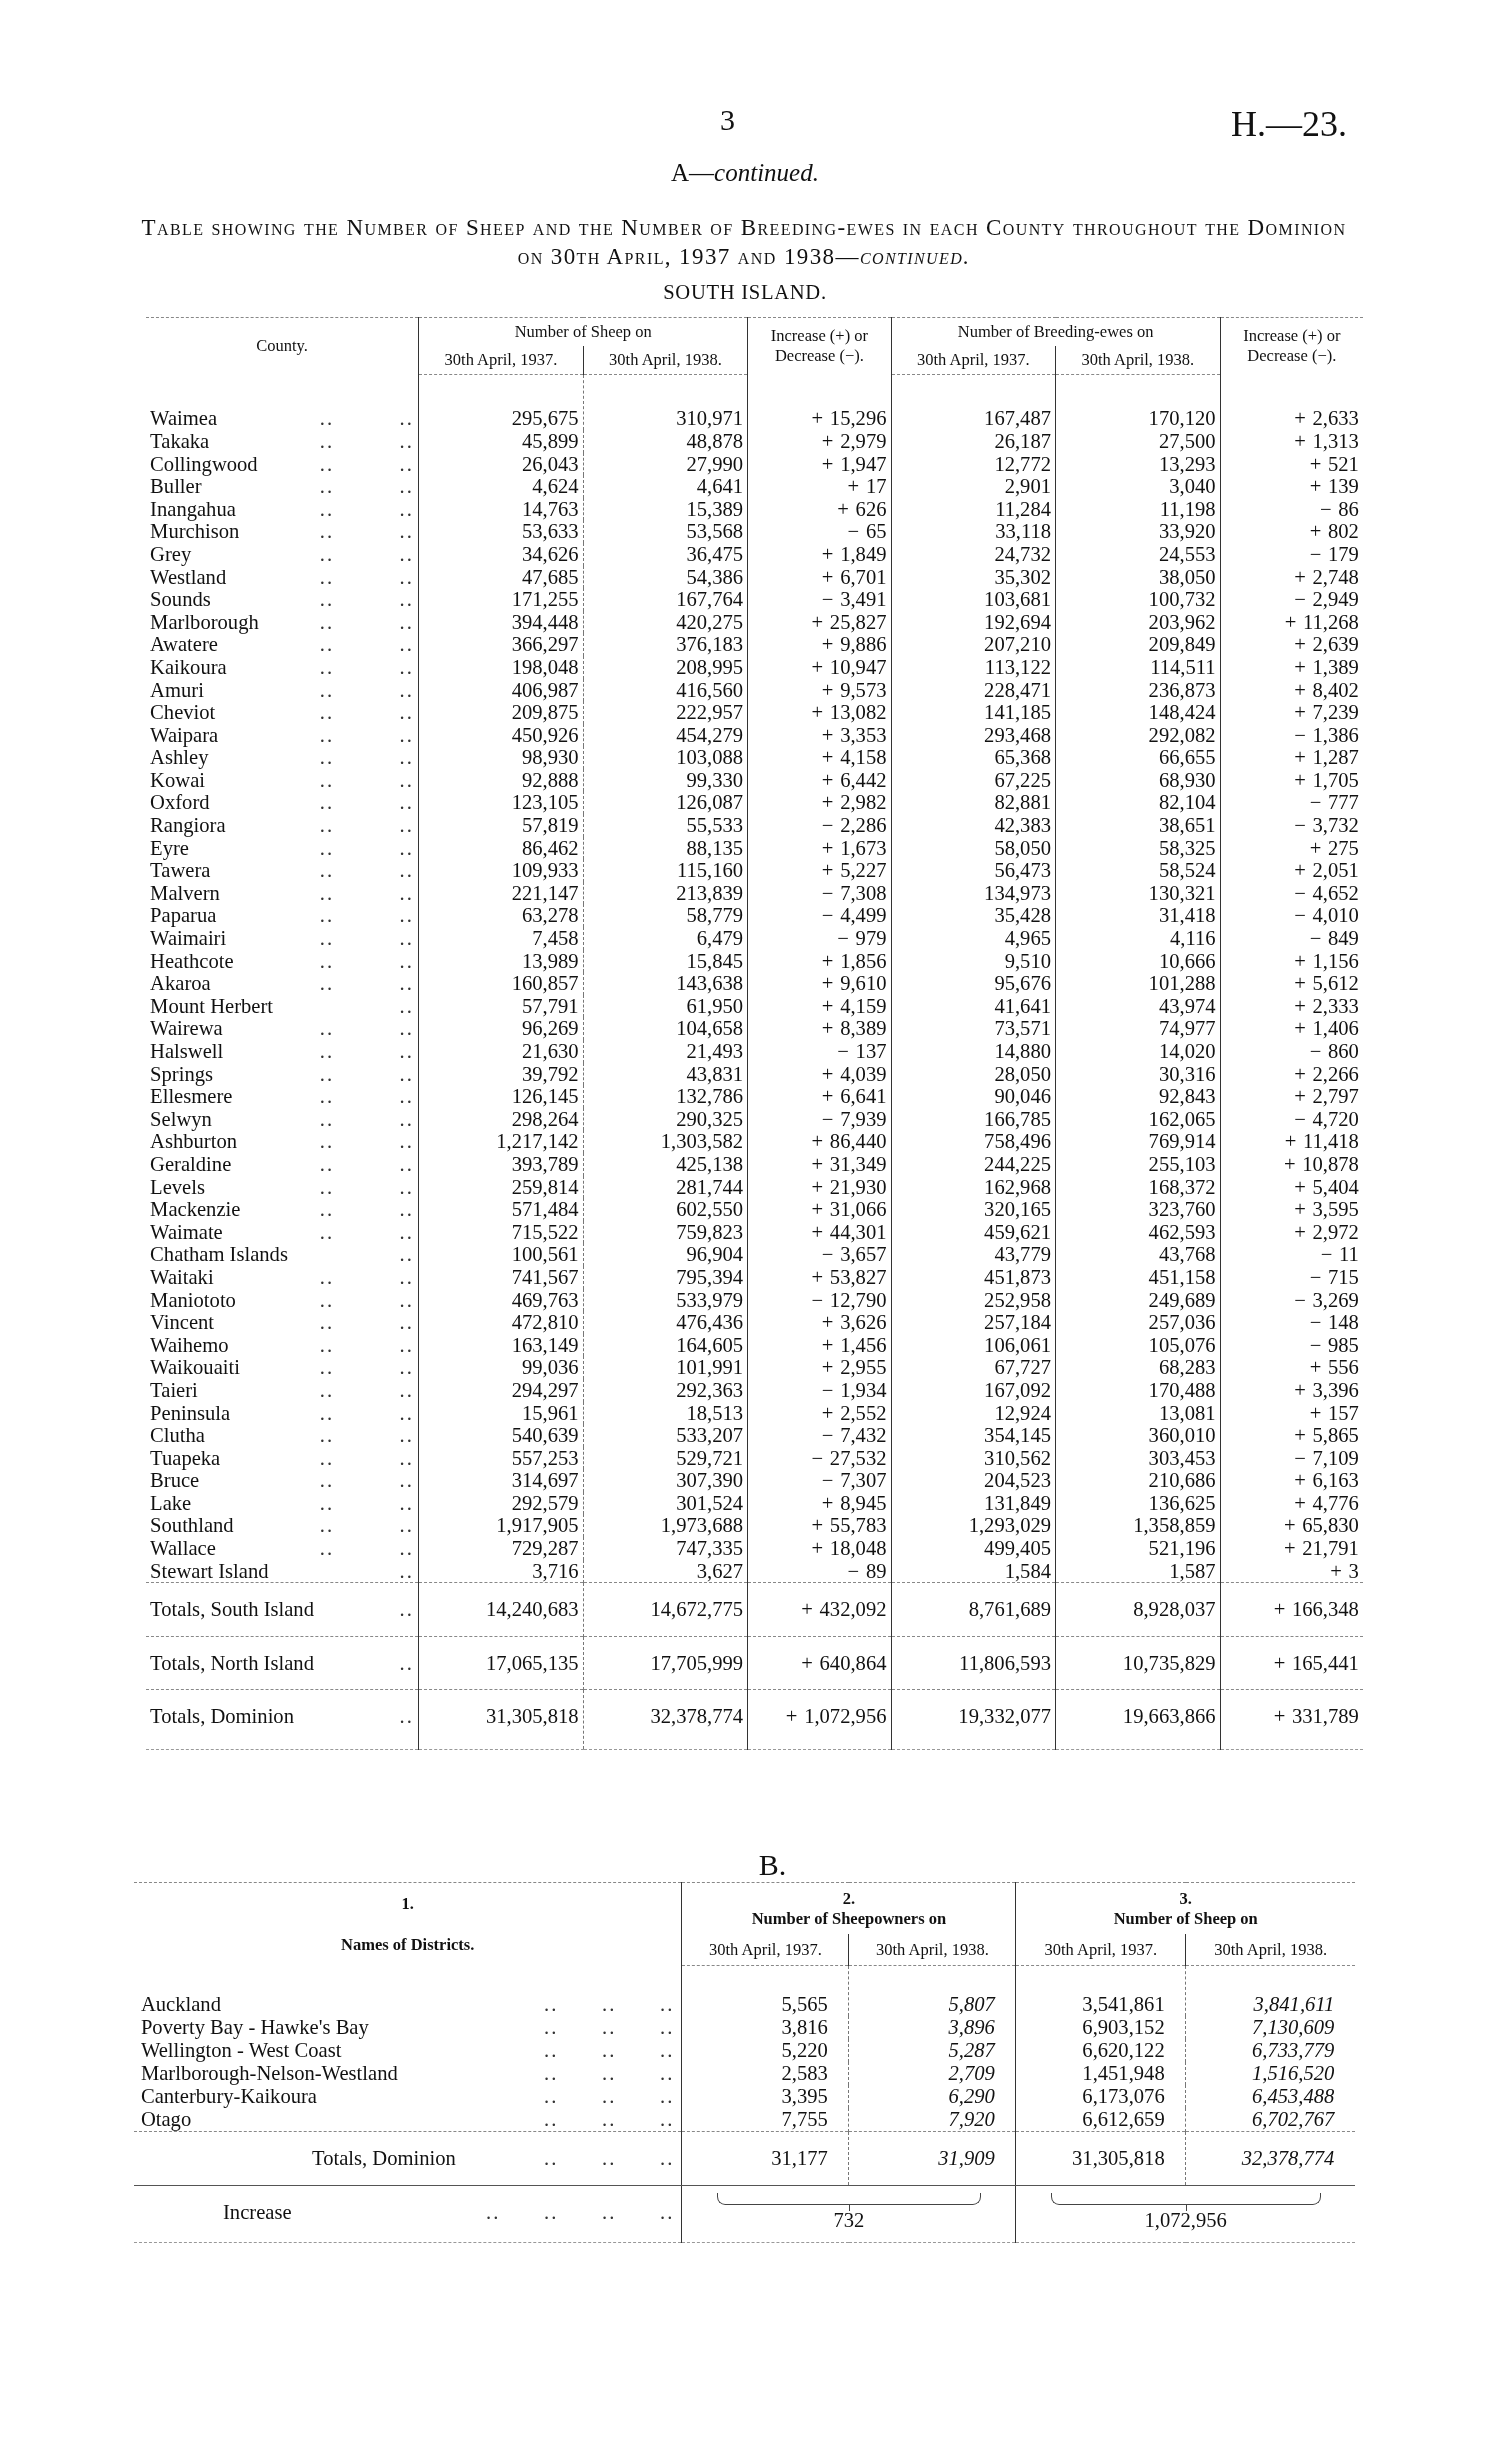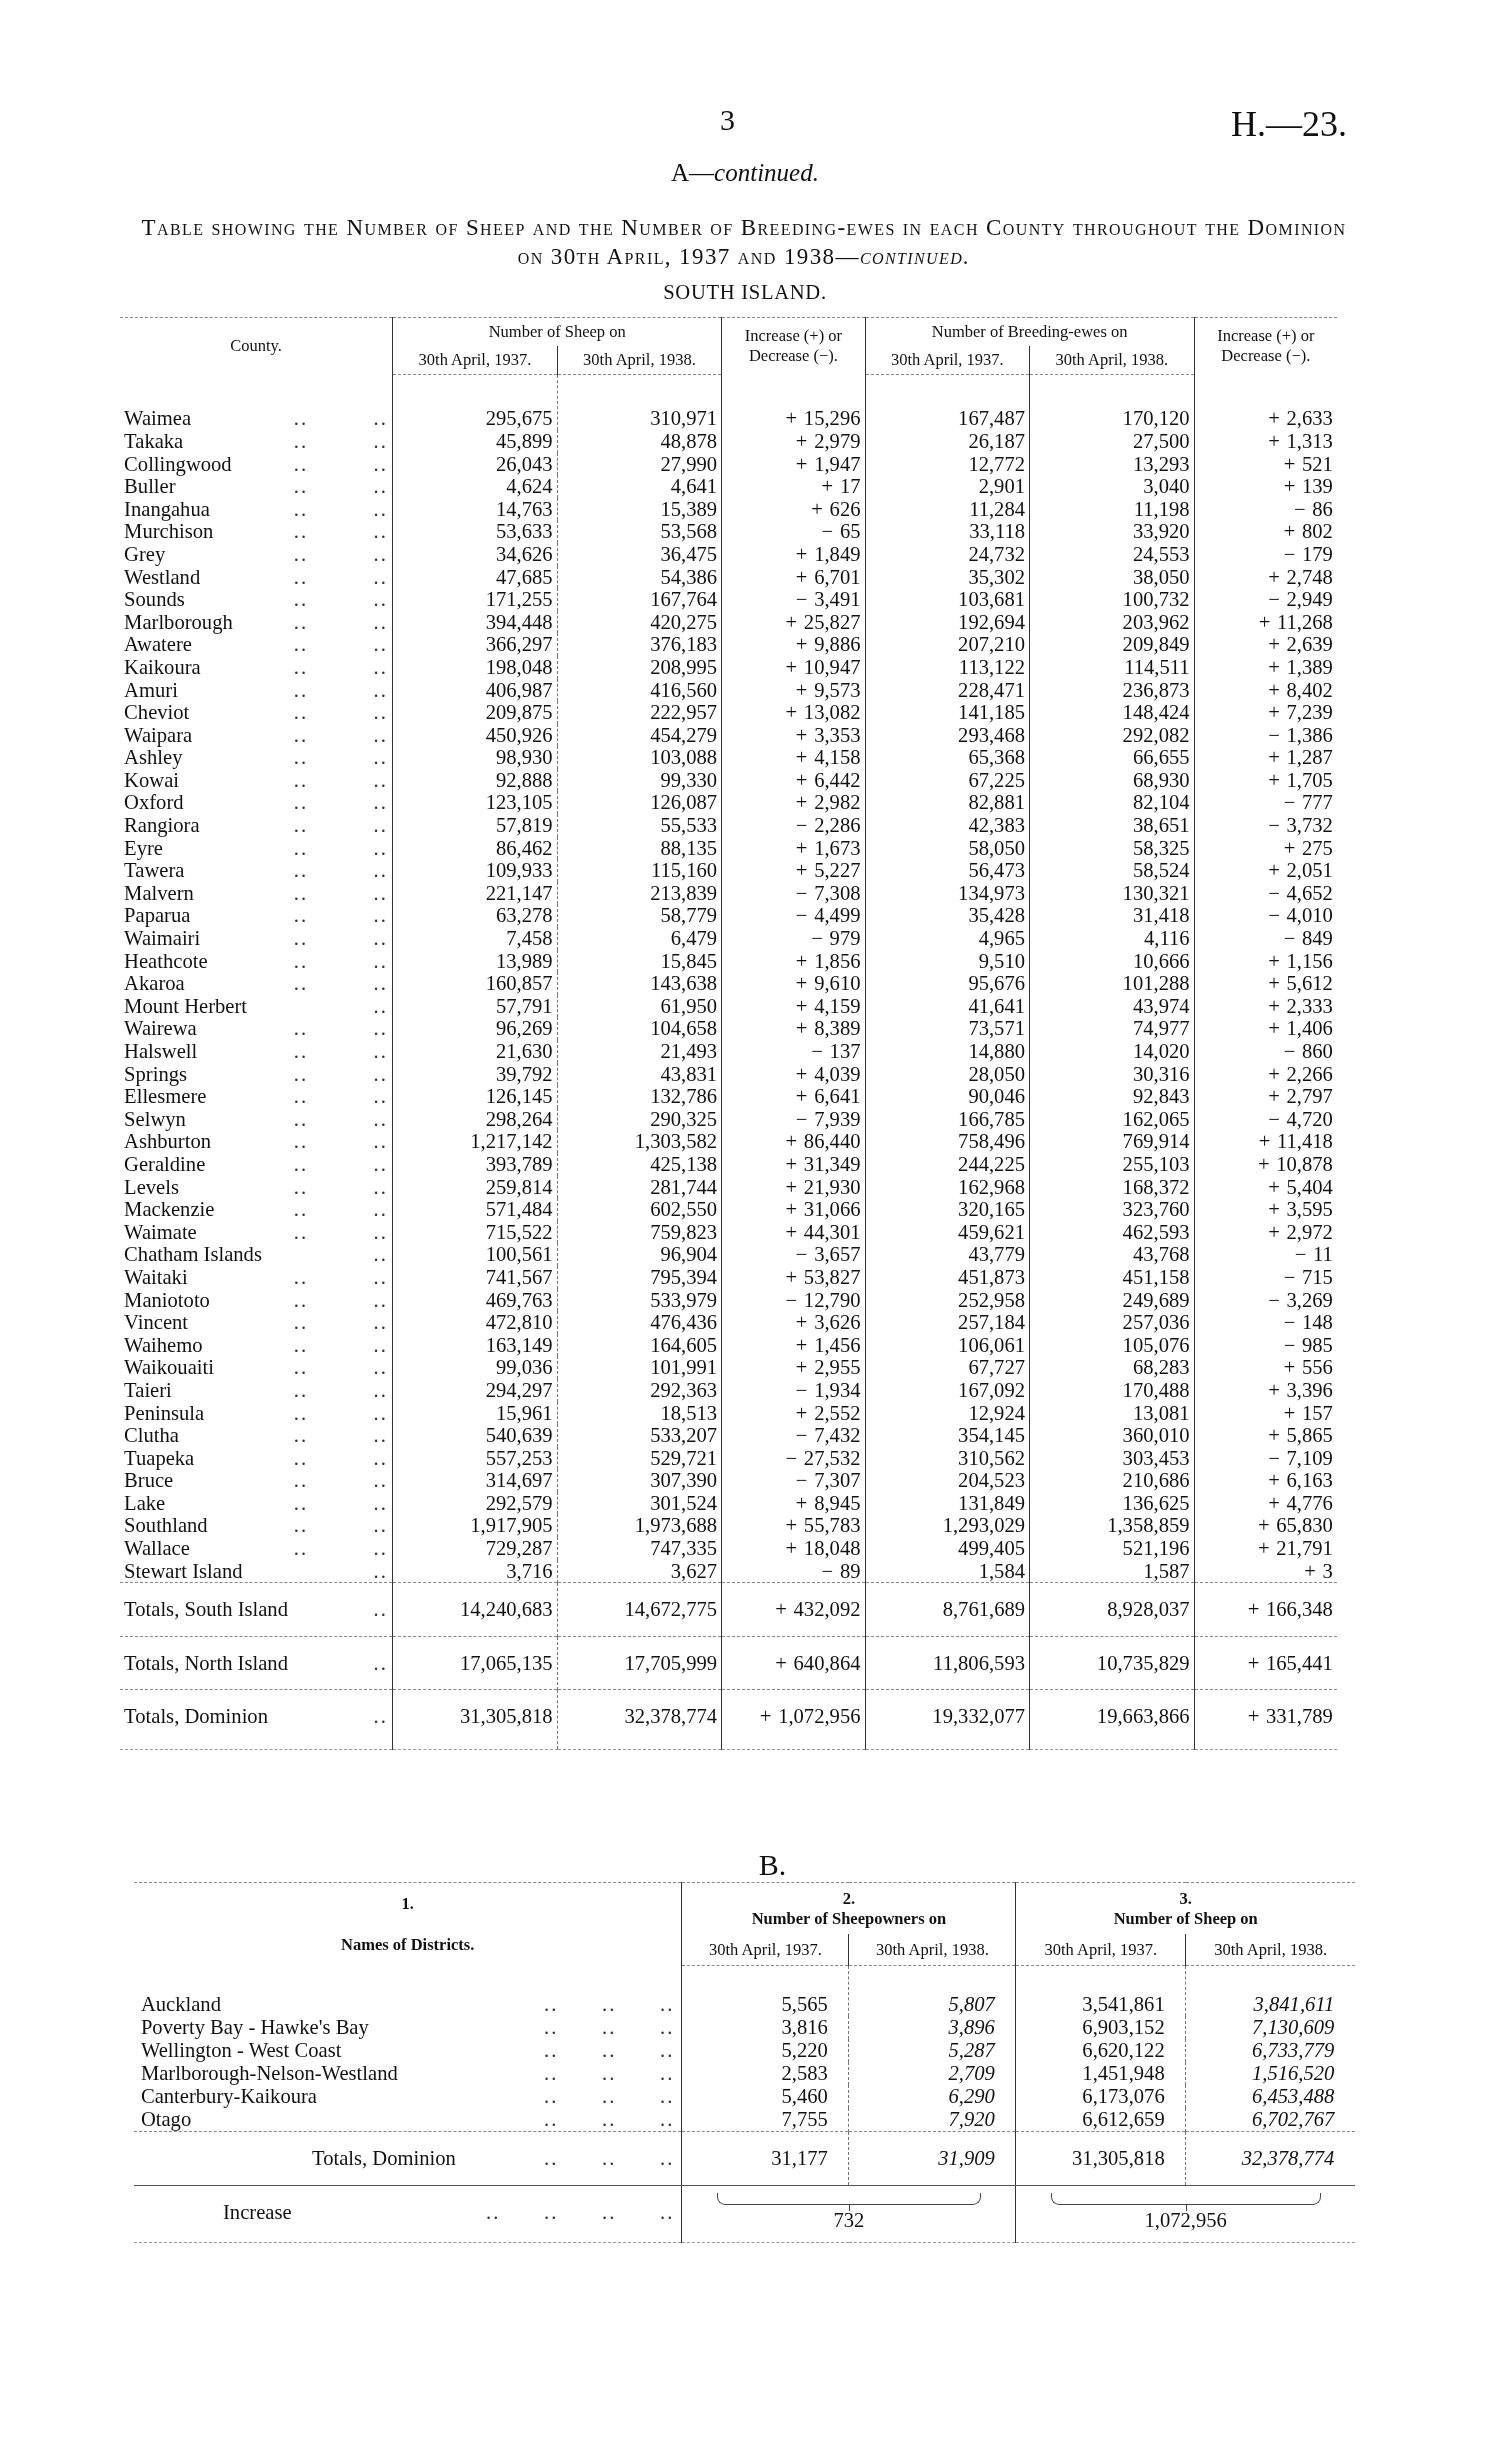--- a/index.html
+++ b/index.html
@@ -8,21 +8,21 @@
     font-family: "Liberation Serif", "DejaVu Serif", serif; color: #111;
   }
   .pageno { position: absolute; top: 103px; left: 720px; font-size: 30px; }
   .docref { position: absolute; top: 103px; left: 1231px; font-size: 36px; }
   .sect-title { position: absolute; top: 159px; left: 0; width: 1490px; text-align: center; font-size: 25px; }
   .sect-title i, .tbl-title i { font-style: italic; }
   .tbl-title { position: absolute; top: 213px; left: 137px; width: 1214px; text-align: center; font-size: 23px; line-height: 29px; font-variant: small-caps; letter-spacing: 1.4px; }
   .island { position: absolute; top: 281px; left: 0; width: 1490px; text-align: center; font-size: 20.6px; letter-spacing: 0.7px; }
 
   
-  .tA { position: absolute; top: 317px; left: 120px; width: 1217px; border-collapse: collapse; font-size: 20.6px; }
+  .tA { position: absolute; top: 317px; left: 146px; width: 1217px; border-collapse: collapse; font-size: 20.6px; }
   .tA th { font-weight: normal; font-size: 16.5px; vertical-align: middle; text-align: center; padding: 4.1px 2.7px; }
   .tA thead tr:first-child th { border-top: 1.4px dashed #888; }
   .tA thead tr:last-child th { border-bottom: 1.4px dashed #888; }
   .tA td { padding: 0 4.1px; line-height: 22.6px; white-space: nowrap; }
   .tA td.num { text-align: right; }
   .tA .vl { border-left: 1.4px solid #333; }
   .tA .vd { border-left: 1.4px dashed #777; }
   .tA .cname { width: 264px; text-align: left; }
   .tA .sign { display: inline-block; width: 25px; text-align: center; }
   .tA tbody tr.first td { padding-top: 32px; margin-left: 48px; }
@@ -922,21 +922,21 @@
         <td class="num vl">1,451,948</td>
         <td class="num vd">1,516,520</td>
       </tr>
       <tr>
         <td>
           <div class="cn-wrap">
             <span>Canterbury-Kaikoura</span>
             <span class="dots">..&nbsp;&nbsp;&nbsp;&nbsp;&nbsp;&nbsp;..&nbsp;&nbsp;&nbsp;&nbsp;&nbsp;&nbsp;..</span>
           </div>
         </td>
-        <td class="num vl">5,460</td>
+        <td class="num vl">3,395</td>
         <td class="num vd">6,290</td>
         <td class="num vl">6,173,076</td>
         <td class="num vd">6,453,488</td>
       </tr>
       <tr>
         <td>
           <div class="cn-wrap">
             <span>Otago</span>
             <span class="dots">..&nbsp;&nbsp;&nbsp;&nbsp;&nbsp;&nbsp;..&nbsp;&nbsp;&nbsp;&nbsp;&nbsp;&nbsp;..</span>
           </div>

